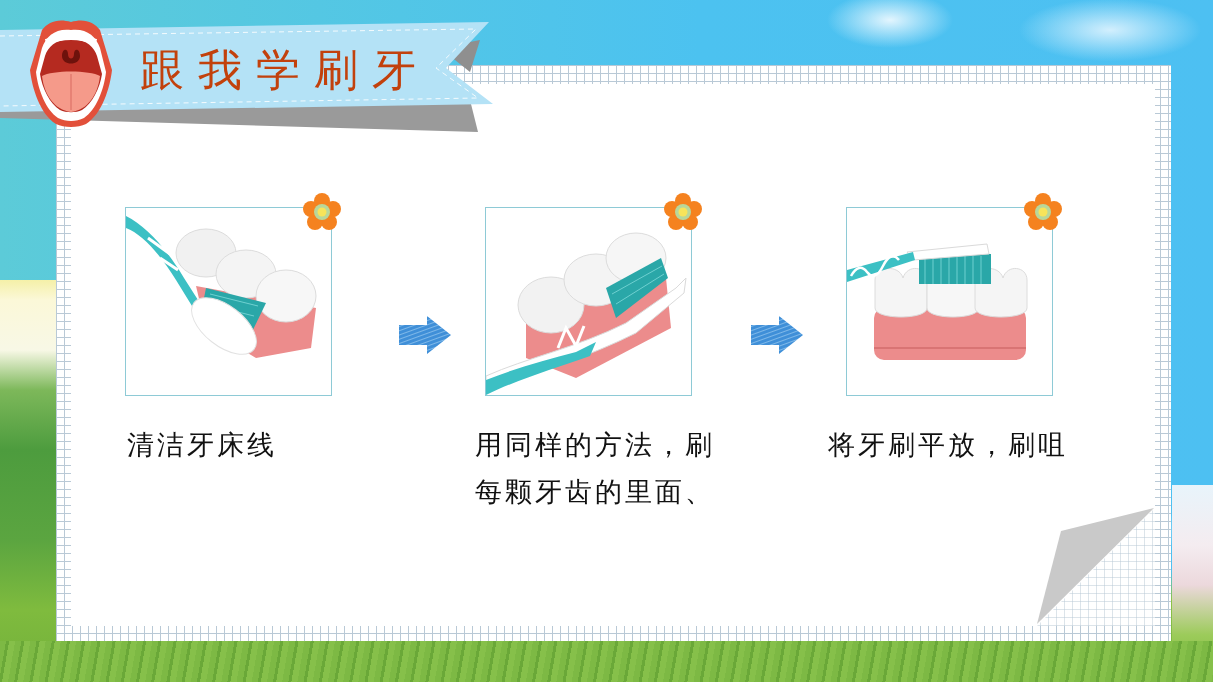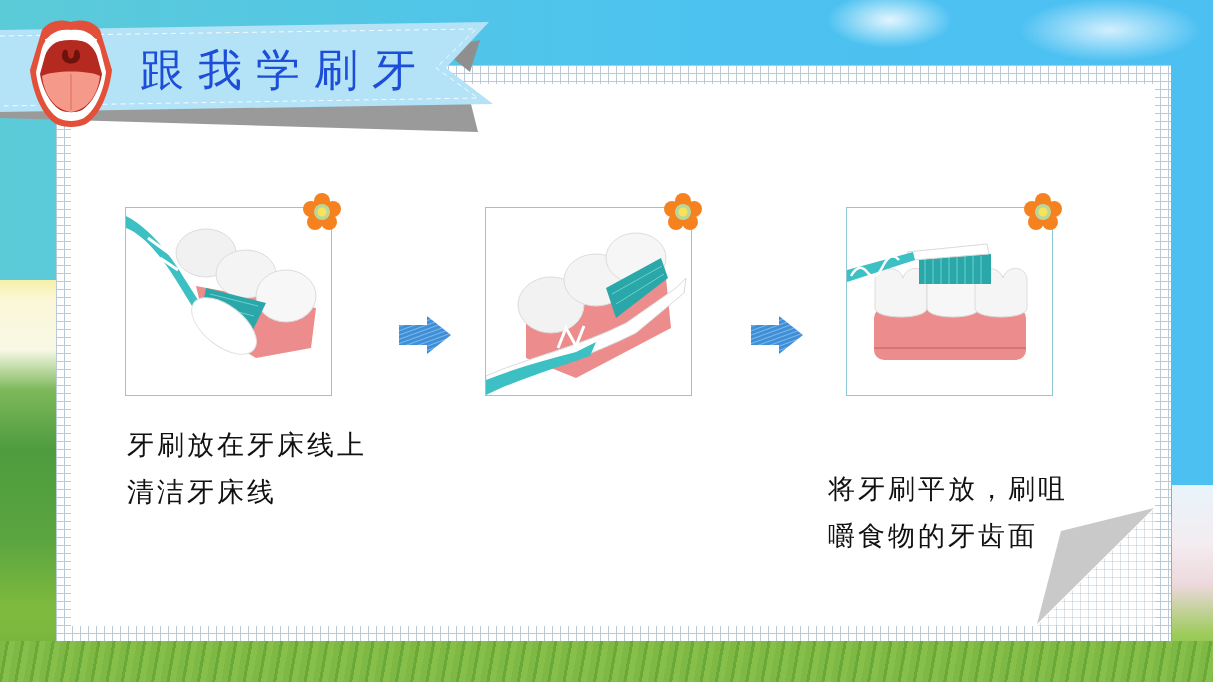--- a/index.html
+++ b/index.html
@@ -20,21 +20,21 @@
     background:repeating-linear-gradient(100deg,#7db944 0,#7db944 6px,#6aa838 6px,#6aa838 9px,#86c04a 9px,#86c04a 15px);}
   .panel{position:absolute;left:56px;top:65px;width:1115px;height:576px;
     background-color:#fff;
     background-image:
       repeating-linear-gradient(90deg,#b9c9d6 0,#b9c9d6 1px,transparent 1px,transparent 8px),
       repeating-linear-gradient(180deg,#b9c9d6 0,#b9c9d6 1px,transparent 1px,transparent 8px);}
   .panel-inner{position:absolute;left:71px;top:84px;width:1084px;height:542px;background:#fff;}
   .curl{position:absolute;left:0;top:0;width:1213px;height:682px;pointer-events:none;}
   .ribbon{position:absolute;left:0;top:0;width:520px;height:150px;}
   .mouth{position:absolute;left:28px;top:18px;width:86px;height:112px;}
-  .title{position:absolute;left:140px;top:40px;font-size:44px;letter-spacing:14px;color:#1d4ed8;line-height:60px;white-space:nowrap;}
+  .title{position:absolute;left:140px;top:40px;font-size:44px;letter-spacing:14px;color:#c2410c;line-height:60px;white-space:nowrap;}
   .img-box{position:absolute;width:205px;height:187px;border:1px solid #8ecad6;background:#fff;overflow:hidden;}
   .img-box svg{position:absolute;left:0;top:0;}
   .flower{position:absolute;width:40px;height:40px;}
   .arrow{position:absolute;width:56px;height:42px;}
   .step-text{position:absolute;font-size:27px;line-height:47px;letter-spacing:3px;color:#111;white-space:nowrap;}
   .step-text div{height:47px;}
 </style>
 </head>
 <body>
 
@@ -160,23 +160,23 @@
       <circle cx="31" cy="17" r="8"></circle>
       <circle cx="27" cy="30" r="8"></circle>
     <circle cx="13" cy="30" r="8"></circle>
       <circle cx="9" cy="17" r="8"></circle>
   </g>
   <circle cx="20" cy="20" r="8" fill="#b9d79a"></circle>
   <circle cx="20" cy="20" r="4.5" fill="#f8e45a"></circle>
 </svg>
 
 <div class="step-text" style="left:127px;top:421px;">
-  <div>牙刷放在牙床线上</div>
   <div>清洁牙床线</div>
 </div>
 
 <div class="step-text" style="left:475px;top:421px;">
+  <div>用同样的方法，刷</div>
+  <div>每颗牙齿的里面、</div>
 </div>
 
-<div class="step-text" style="left:828px;top:421px;margin-top:44px;">
+<div class="step-text" style="left:828px;top:421px;">
   <div>将牙刷平放，刷咀</div>
-  <div>嚼食物的牙齿面</div>
 </div>
 
 </body></html>

